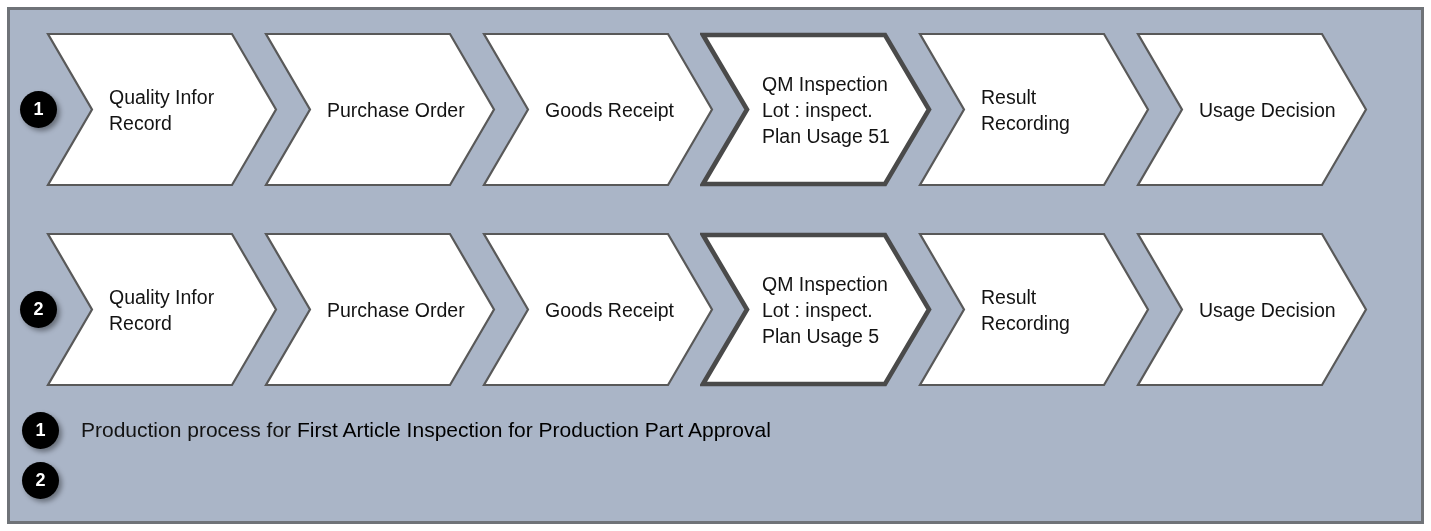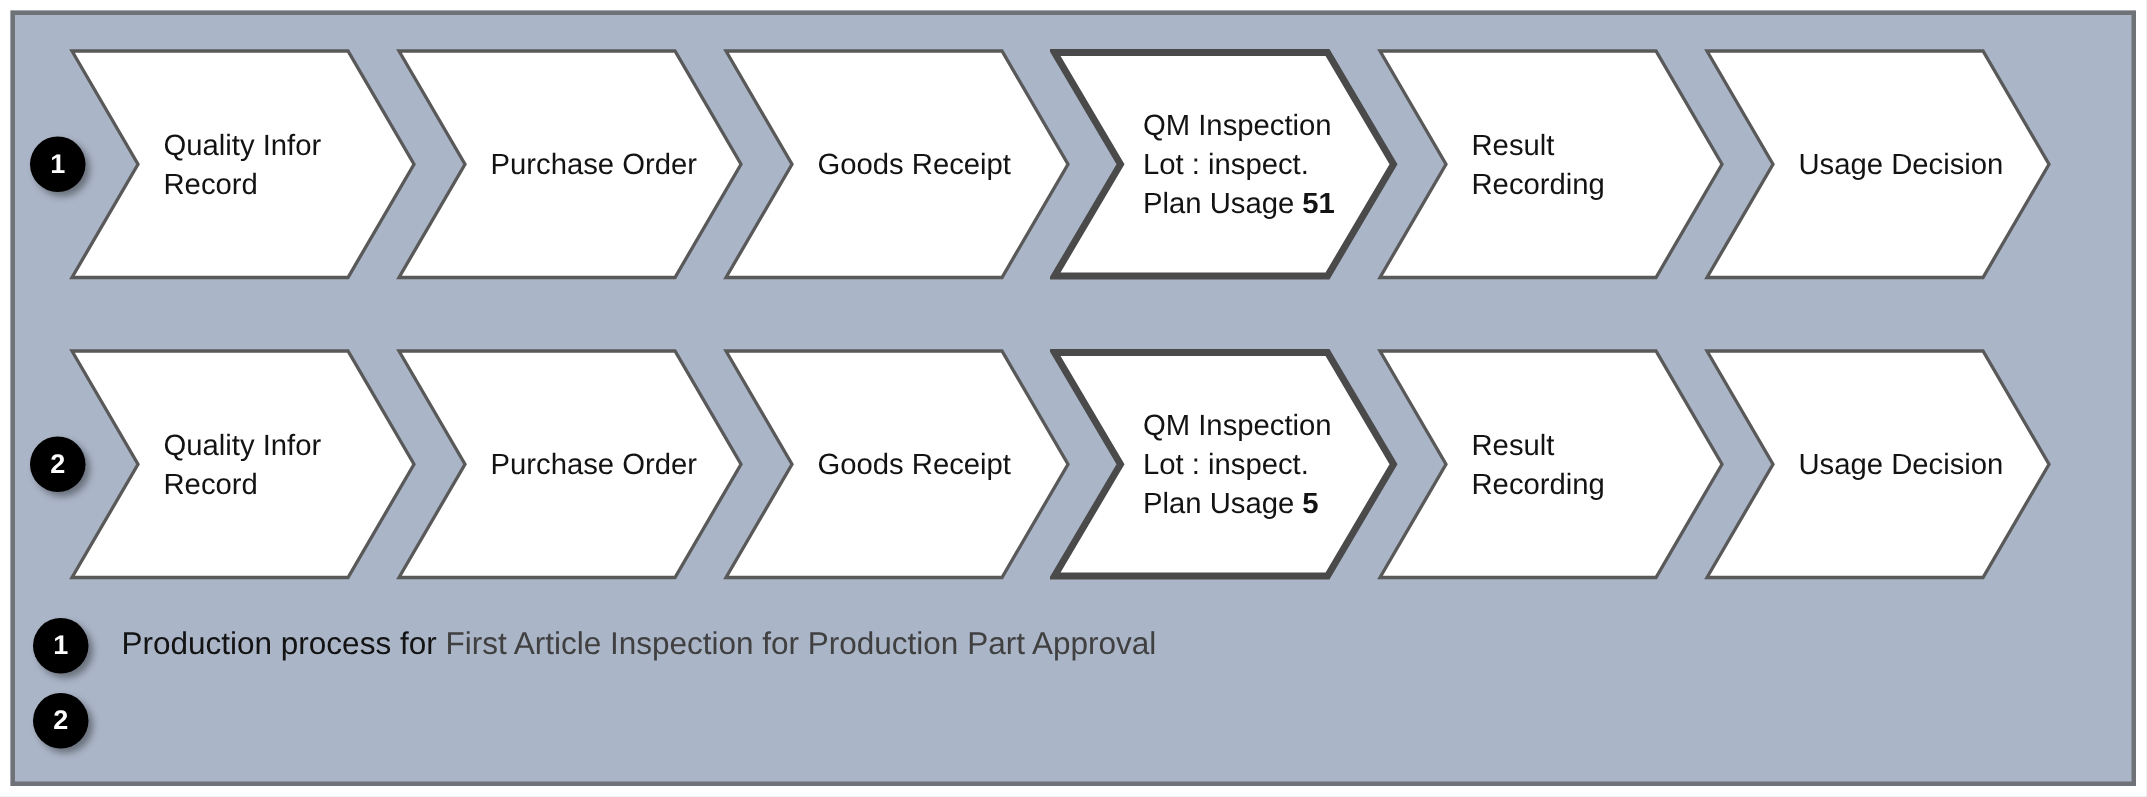--- a/index.html
+++ b/index.html
@@ -59,21 +59,21 @@
     display: flex;
     flex-direction: column;
     justify-content: center;
     align-items: flex-start;
     color: #131313;
     font-size: 19.5px;
     line-height: 26px;
     white-space: nowrap;
     pointer-events: none;
   }
-  .chev-label b { font-weight: bold; }
+  .chev-label b { font-weight: normal; }
 
   
   .badge {
     position: absolute;
     width: 37px;
     height: 37px;
     border-radius: 50%;
     background: #000000;
     color: #ffffff;
     font-size: 18px;
@@ -100,21 +100,21 @@
   .legend-row .badge {
     position: static;
     margin-right: 22px;
     flex: 0 0 auto;
   }
   .legend-text {
     font-size: 21px;
     color: #131313;
     white-space: nowrap;
   }
-  .legend-text .muted { color: #404040; }
+  .legend-text .muted { color: #000000; }
 </style>
 </head>
 <body>
 
 <div class="canvas">
   <div class="frame">
 
     <div class="row row-1">
 
       <div class="badge" style="left:10px; top:59px;">1</div>

